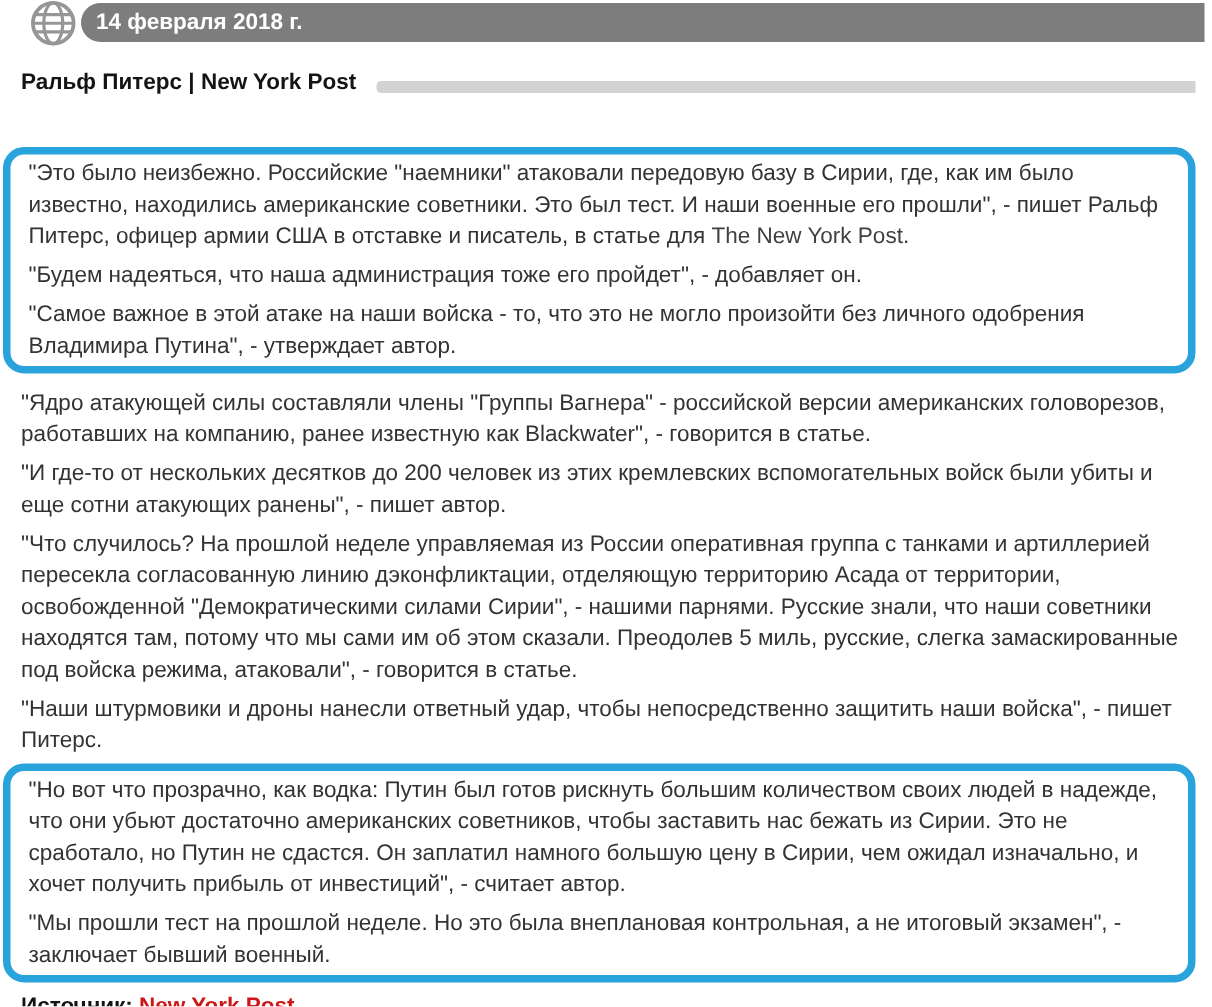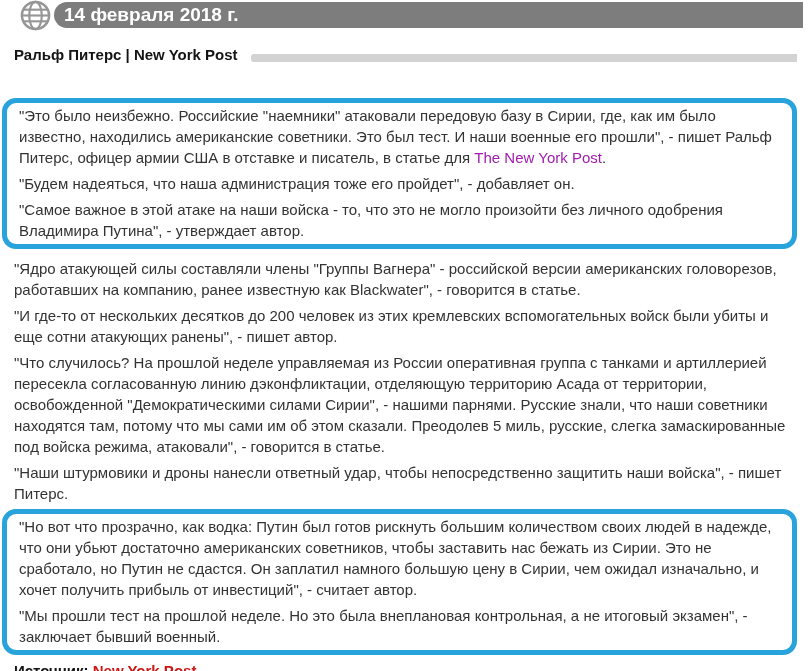--- a/index.html
+++ b/index.html
@@ -17,21 +17,21 @@
   .topbar-bg {
     position: absolute; top: 2px; left: 54px; right: 5px; height: 26px;
     background: #7d7d7d;
     border-radius: 13px 0 0 13px;
   }
   .globe {
     position: absolute; top: 0; left: 20px; width: 31px; height: 31px;
   }
   .date-text {
     position: absolute; top: 2px; left: 64px; height: 26px;
-    line-height: 26px; color: #ffffff; font-size: 19px; font-weight: bold;
+    line-height: 26px; color: #ffffff; font-size: 15px; font-weight: bold;
   }
 
   
   .byline-row {
     position: absolute; top: 44px; left: 14px; right: 11px; height: 20px;
     display: flex; align-items: center;
   }
   .byline { font-size: 15px; font-weight: bold; color: #141414; white-space: nowrap; }
   .byline-rule {
     flex: 1; height: 8px; background: #d3d3d3; margin-left: 13px; margin-top: 7px;
@@ -55,21 +55,21 @@
     border-radius: 14px;
     padding: 0 12px;
     background: #ffffff;
   }
   .hl-box p:first-child { margin-top: 2px; }
   .hl-box p:last-child { margin-bottom: 3px; }
   .content > p { margin-left: 12px; margin-right: 4px; }
   .content > p.after-box { margin-top: 9px; }
   .box2 { margin-top: 5px; }
 
-  a.red-link { color: #a21caf; text-decoration: none; cursor: pointer; }
+  a.red-link { color: #404040; text-decoration: none; cursor: pointer; }
 
   .source-row { margin: 7px 0 0 12px; font-size: 15px; }
   .source-label { font-weight: bold; color: #141414; }
   .source-link { font-weight: bold; color: #cc1717; text-decoration: none; cursor: pointer; }
 </style>
 </head>
 <body>
 
 <div class="page">
 

